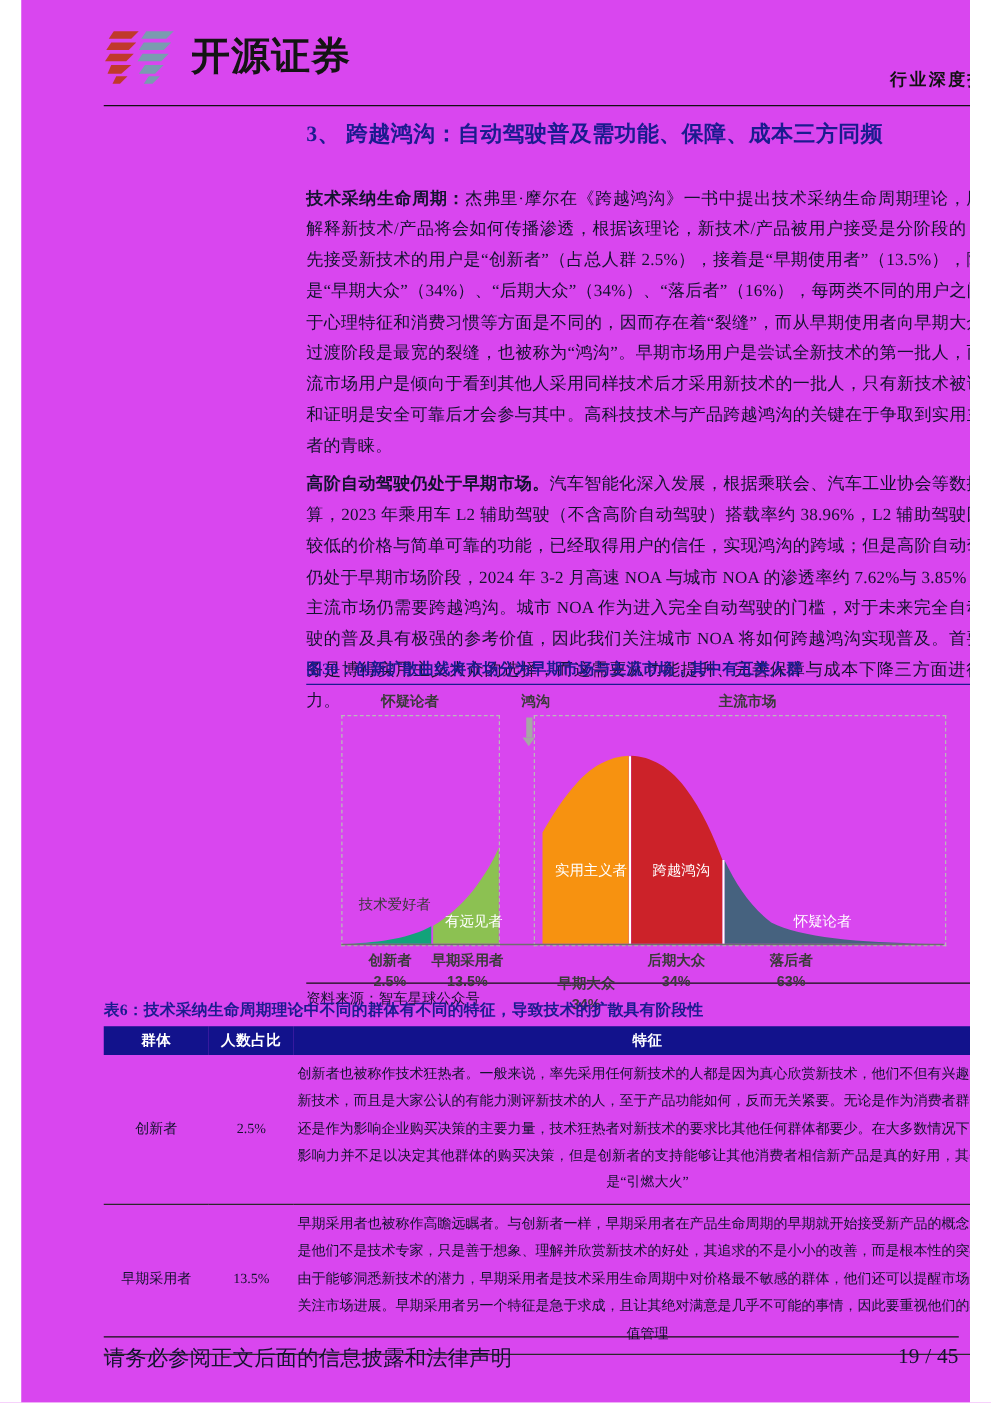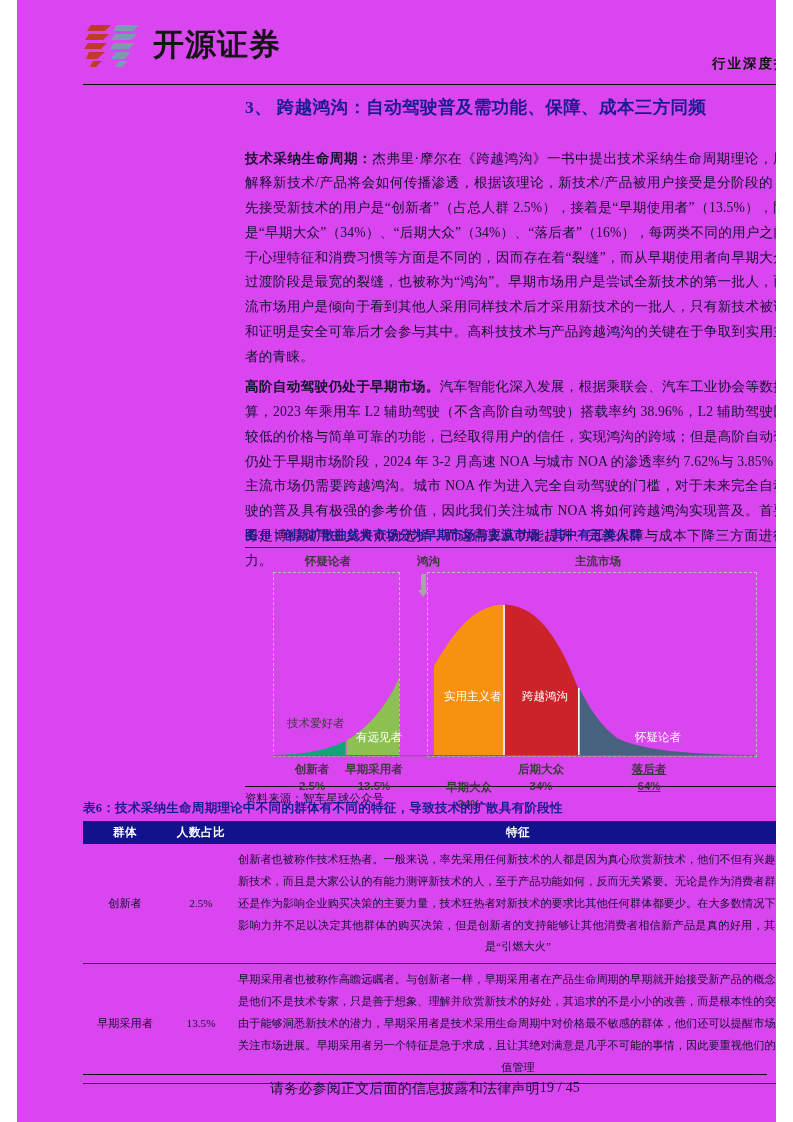--- a/index.html
+++ b/index.html
@@ -221,23 +221,23 @@
 
   
   .footer {
     position: absolute;
     left: 66px;
     right: 9px;
     bottom: 24px;
     border-top: 1.5px solid #111;
     padding-top: 5px;
     display: flex;
-    justify-content: center;
-    font-family: "Liberation Serif", serif;
-    font-size: 14px;
+    justify-content: space-between;
+    font-family: "Liberation Serif", serif;
+    font-size: 17px;
     color: #13132e;
     letter-spacing: 0.2px;
   }
 </style>
 </head>
 <body>
 
 <div id="page">
 
   <div class="header">
@@ -339,23 +339,23 @@
         <div>13.5%</div>
       </div>
       <div class="cat-label" style="left:189px; top:196px; width:70px;margin-top:35px;">
         <div>早期大众</div>
         <div>34%</div>
       </div>
       <div class="cat-label" style="left:261px; top:213px; width:70px;">
         <div>后期大众</div>
         <div>34%</div>
       </div>
-      <div class="cat-label" style="left:372px; top:213px; width:64px;text-decoration:underline;">
+      <div class="cat-label" style="left:356px; top:213px; width:64px;">
         <div>落后者</div>
-        <div>64%</div>
+        <div>63%</div>
       </div>
     </div>
 
     <div class="fig-source">资料来源：智车星球公众号</div>
   </div>
 
   <div class="tbl-block">
     <div class="tbl-title">表6：技术采纳生命周期理论中不同的群体有不同的特征，导致技术的扩散具有阶段性</div>
     <table class="data">
       <thead>

